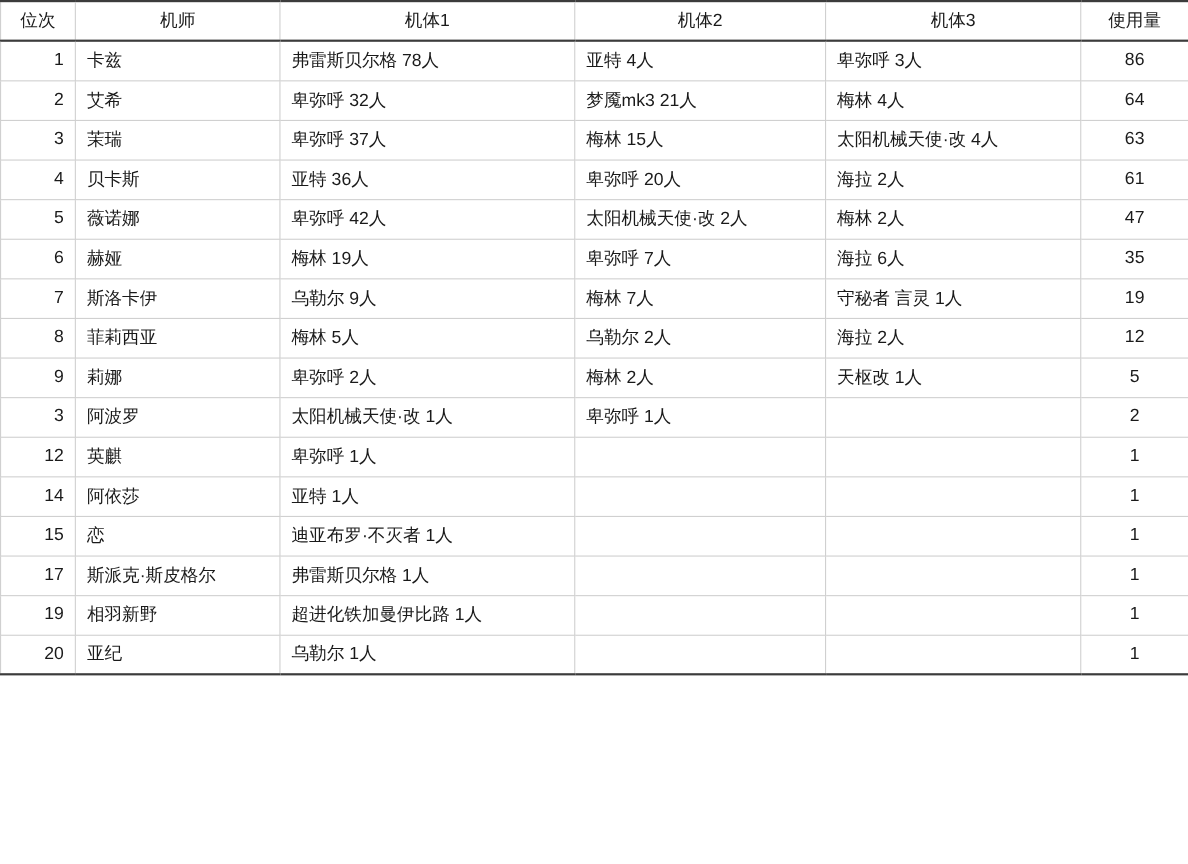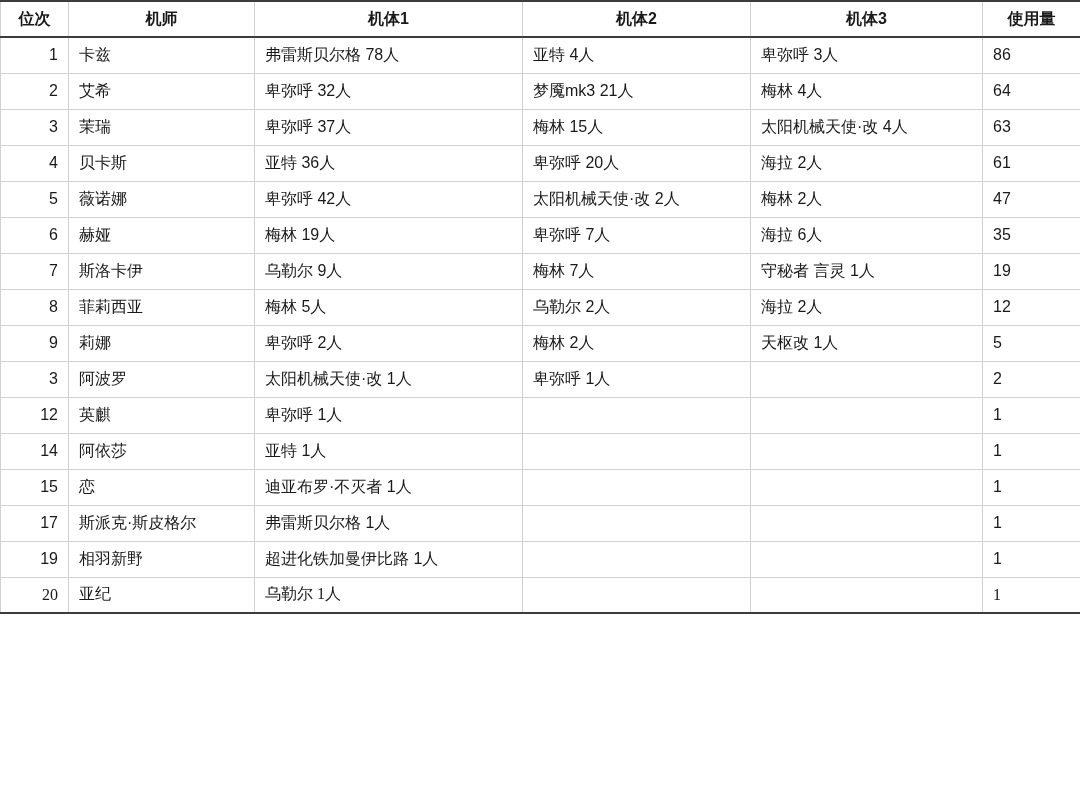--- a/index.html
+++ b/index.html
@@ -35,38 +35,37 @@
     border: 1px solid #d0d0d0;
     height: 36px;
     padding: 0 10px;
     vertical-align: middle;
     box-sizing: border-box;
     white-space: nowrap;
     overflow: hidden;
   }
   table.rank-table thead th {
     text-align: center;
-    font-weight: bold;
+    font-weight: normal;
     border-top: 2px solid #3c3c3c;
     border-bottom: 2px solid #3c3c3c;
     background: #ffffff;
     font-size: 16px;
   }
   table.rank-table tbody td {
     font-weight: normal;
   }
   td.cell-rank { text-align: right; }
-  td.cell-total { text-align: left; }
+  td.cell-total { text-align: center; }
   td.cell-pilot,
   td.cell-m1,
   td.cell-m2,
   td.cell-m3 { text-align: left; }
   tbody tr:last-child td {
     border-bottom: 2px solid #3c3c3c;
-    font-family: Liberation Serif, serif;
   }
 </style>
 </head>
 <body>
 
 <div class="table-wrap">
   <table class="rank-table">
     <colgroup>
       <col class="c-rank">
       <col class="c-pilot">

